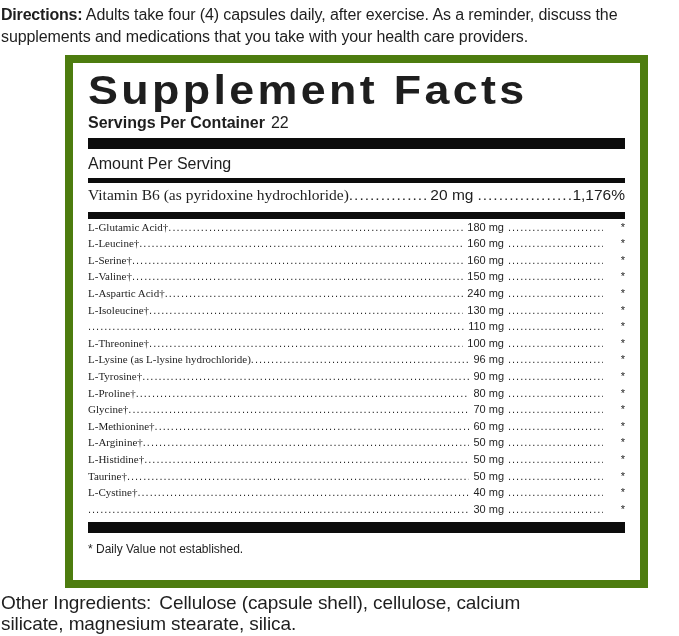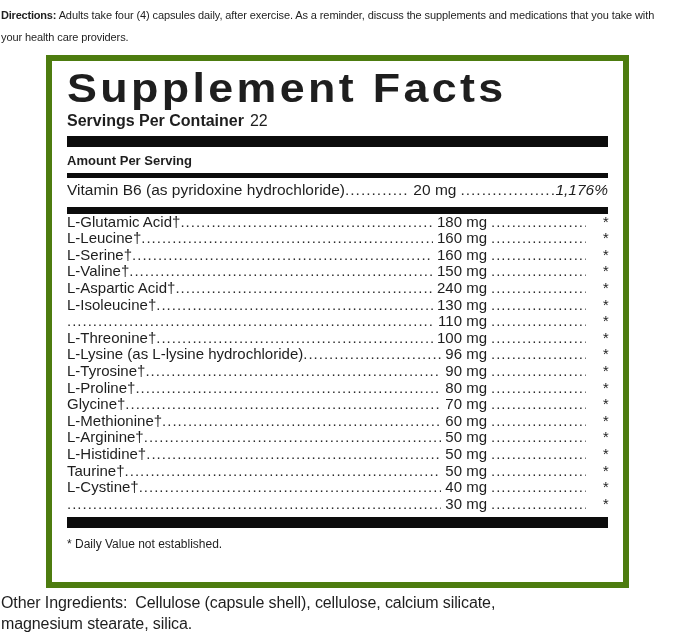--- a/index.html
+++ b/index.html
@@ -17,35 +17,35 @@
   .page {
     position: relative;
     width: 679px;
     height: 636px;
     overflow: hidden;
   }
   
   .directions {
     margin: 0;
     padding: 4px 1px 0 1px;
-    font-size: 11px;
+    font-size: 16px;
     line-height: 22px;
     letter-spacing: -0.1px;
   }
   .directions b { letter-spacing: -0.2px; }
 
   
   .panel {
     position: absolute;
-    left: 46px;
+    left: 65px;
     top: 55px;
     width: 583px;
     height: 533px;
     box-sizing: border-box;
-    border: 6px solid #4d7c0f;
+    border: 8px solid #4d7c0f;
     padding: 4px 15px 8px 15px;
     background: #ffffff;
   }
   .title {
     margin: 2px 0 2px 0;
     font-size: 40px;
     line-height: 42px;
     font-weight: 800;
     letter-spacing: 3px;
     white-space: nowrap;
@@ -60,66 +60,66 @@
 
   .bar { background: #0c0c0c; }
   .bar.thick  { height: 11px; margin-top: 6px; }
   .bar.med    { height: 5px; }
   .bar.med2   { height: 7px; margin-top: 3px; }
   .bar.bottom { height: 11px; margin-top: 5px; }
 
   .heading-row {
     display: flex;
     justify-content: space-between;
-    font-size: 13px;
-    font-weight: bold;
+    font-size: 16px;
+    font-weight: normal;
     padding: 6px 0 5px 0;
     text-align: right;
   }
 
   .vitamin-slot .ing-row { padding: 4px 0 5px 0; font-size: 15.5px; }
 
   .ing-row {
     display: flex;
     align-items: baseline;
-    font-size: 15px;
+    font-size: 11px;
     line-height: 16.6px;
   }
-  .ing-name { white-space: nowrap; flex: 0 0 auto; }
+  .ing-name { white-space: nowrap; flex: 0 0 auto; font-family: Liberation Serif, serif; }
   .leader {
     flex: 1 1 0;
     min-width: 12px;
     overflow: hidden;
     white-space: nowrap;
     color: #2a2a2a;
   }
   .leader::after {
     content: "........................................................................................................................";
     letter-spacing: 1px;
   }
   .leader2 { flex: 0 1 95px; }
   .ing-amount { flex: 0 0 auto; white-space: nowrap; padding: 0 4px; }
-  .ing-dv { flex: 0 0 auto; min-width: 22px; text-align: right; white-space: nowrap; font-style: italic; }
+  .ing-dv { flex: 0 0 auto; min-width: 22px; text-align: right; white-space: nowrap; }
 
   .footnote {
     font-size: 12px;
     line-height: 20px;
     padding: 6px 0 0 0;
   }
 
   
   .other {
     position: absolute;
     left: 0;
     top: 592px;
     width: 554px;
     margin: 0;
     padding: 0 1px;
     box-sizing: border-box;
-    font-size: 16px;
+    font-size: 19px;
     line-height: 21px;
     letter-spacing: -0.1px;
   }
   .other .oi-label { margin-right: 8px; }
 </style>
 </head>
 <body>
 
 <div class="page">
 

